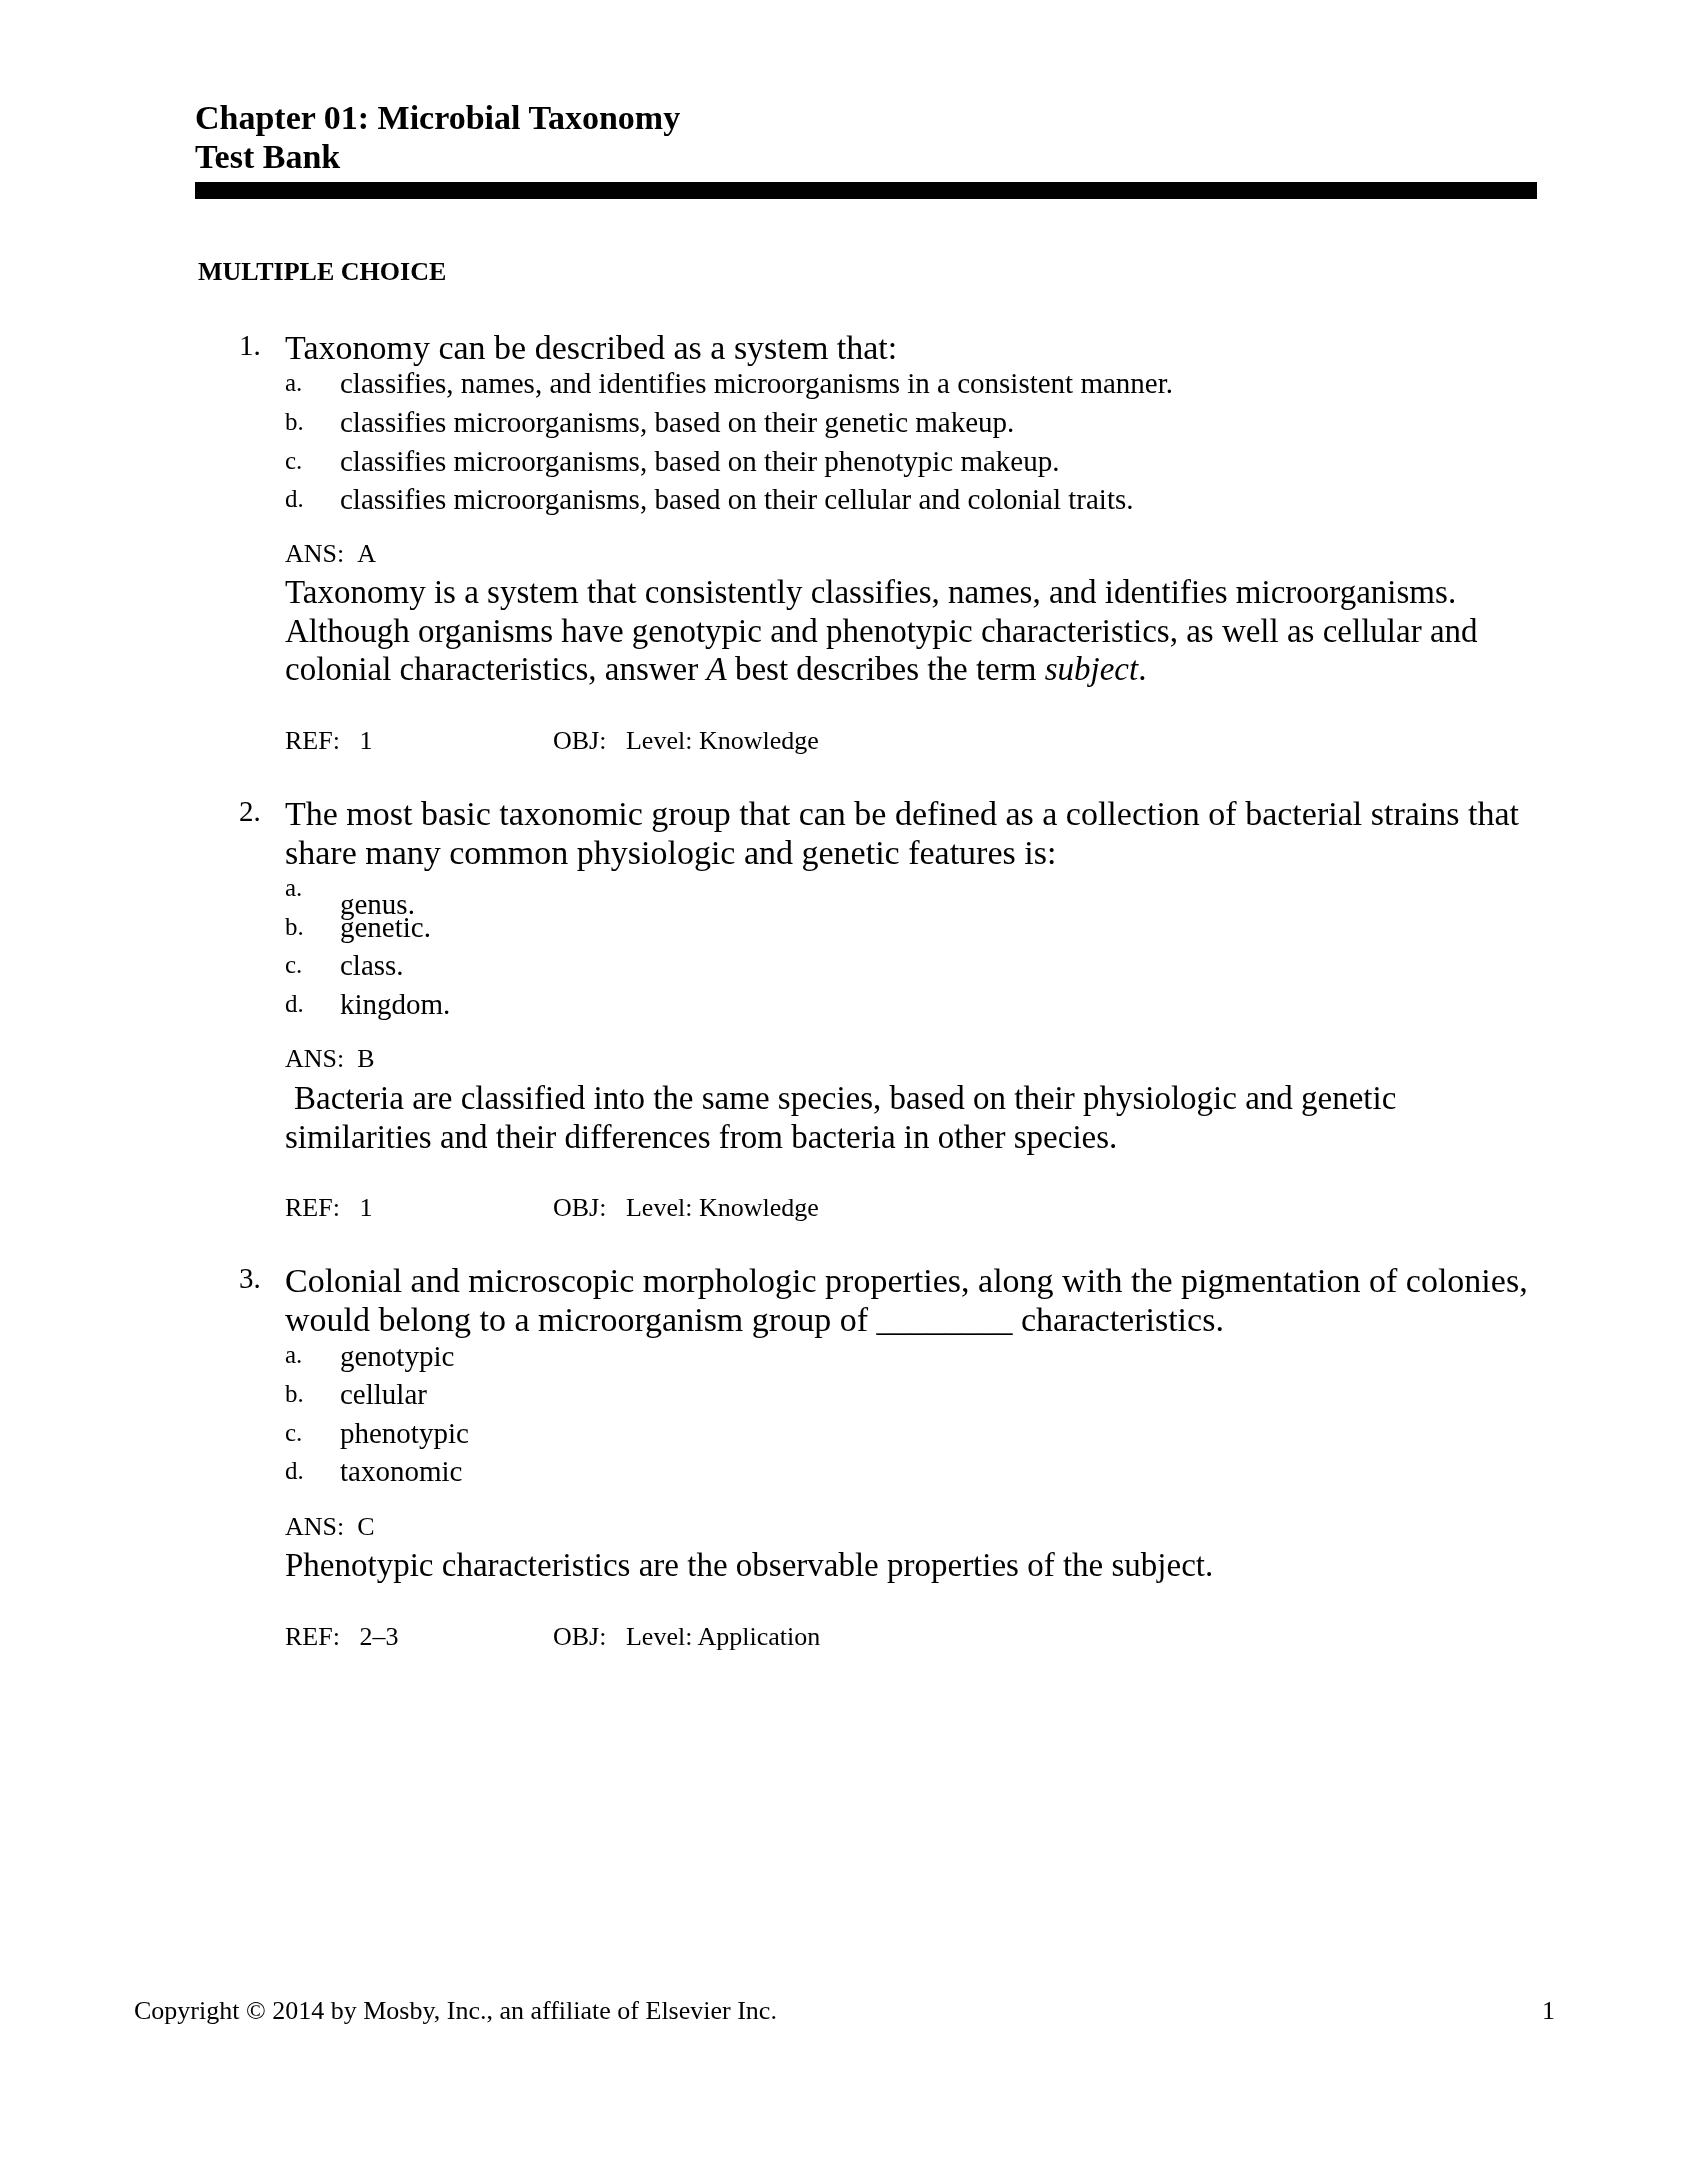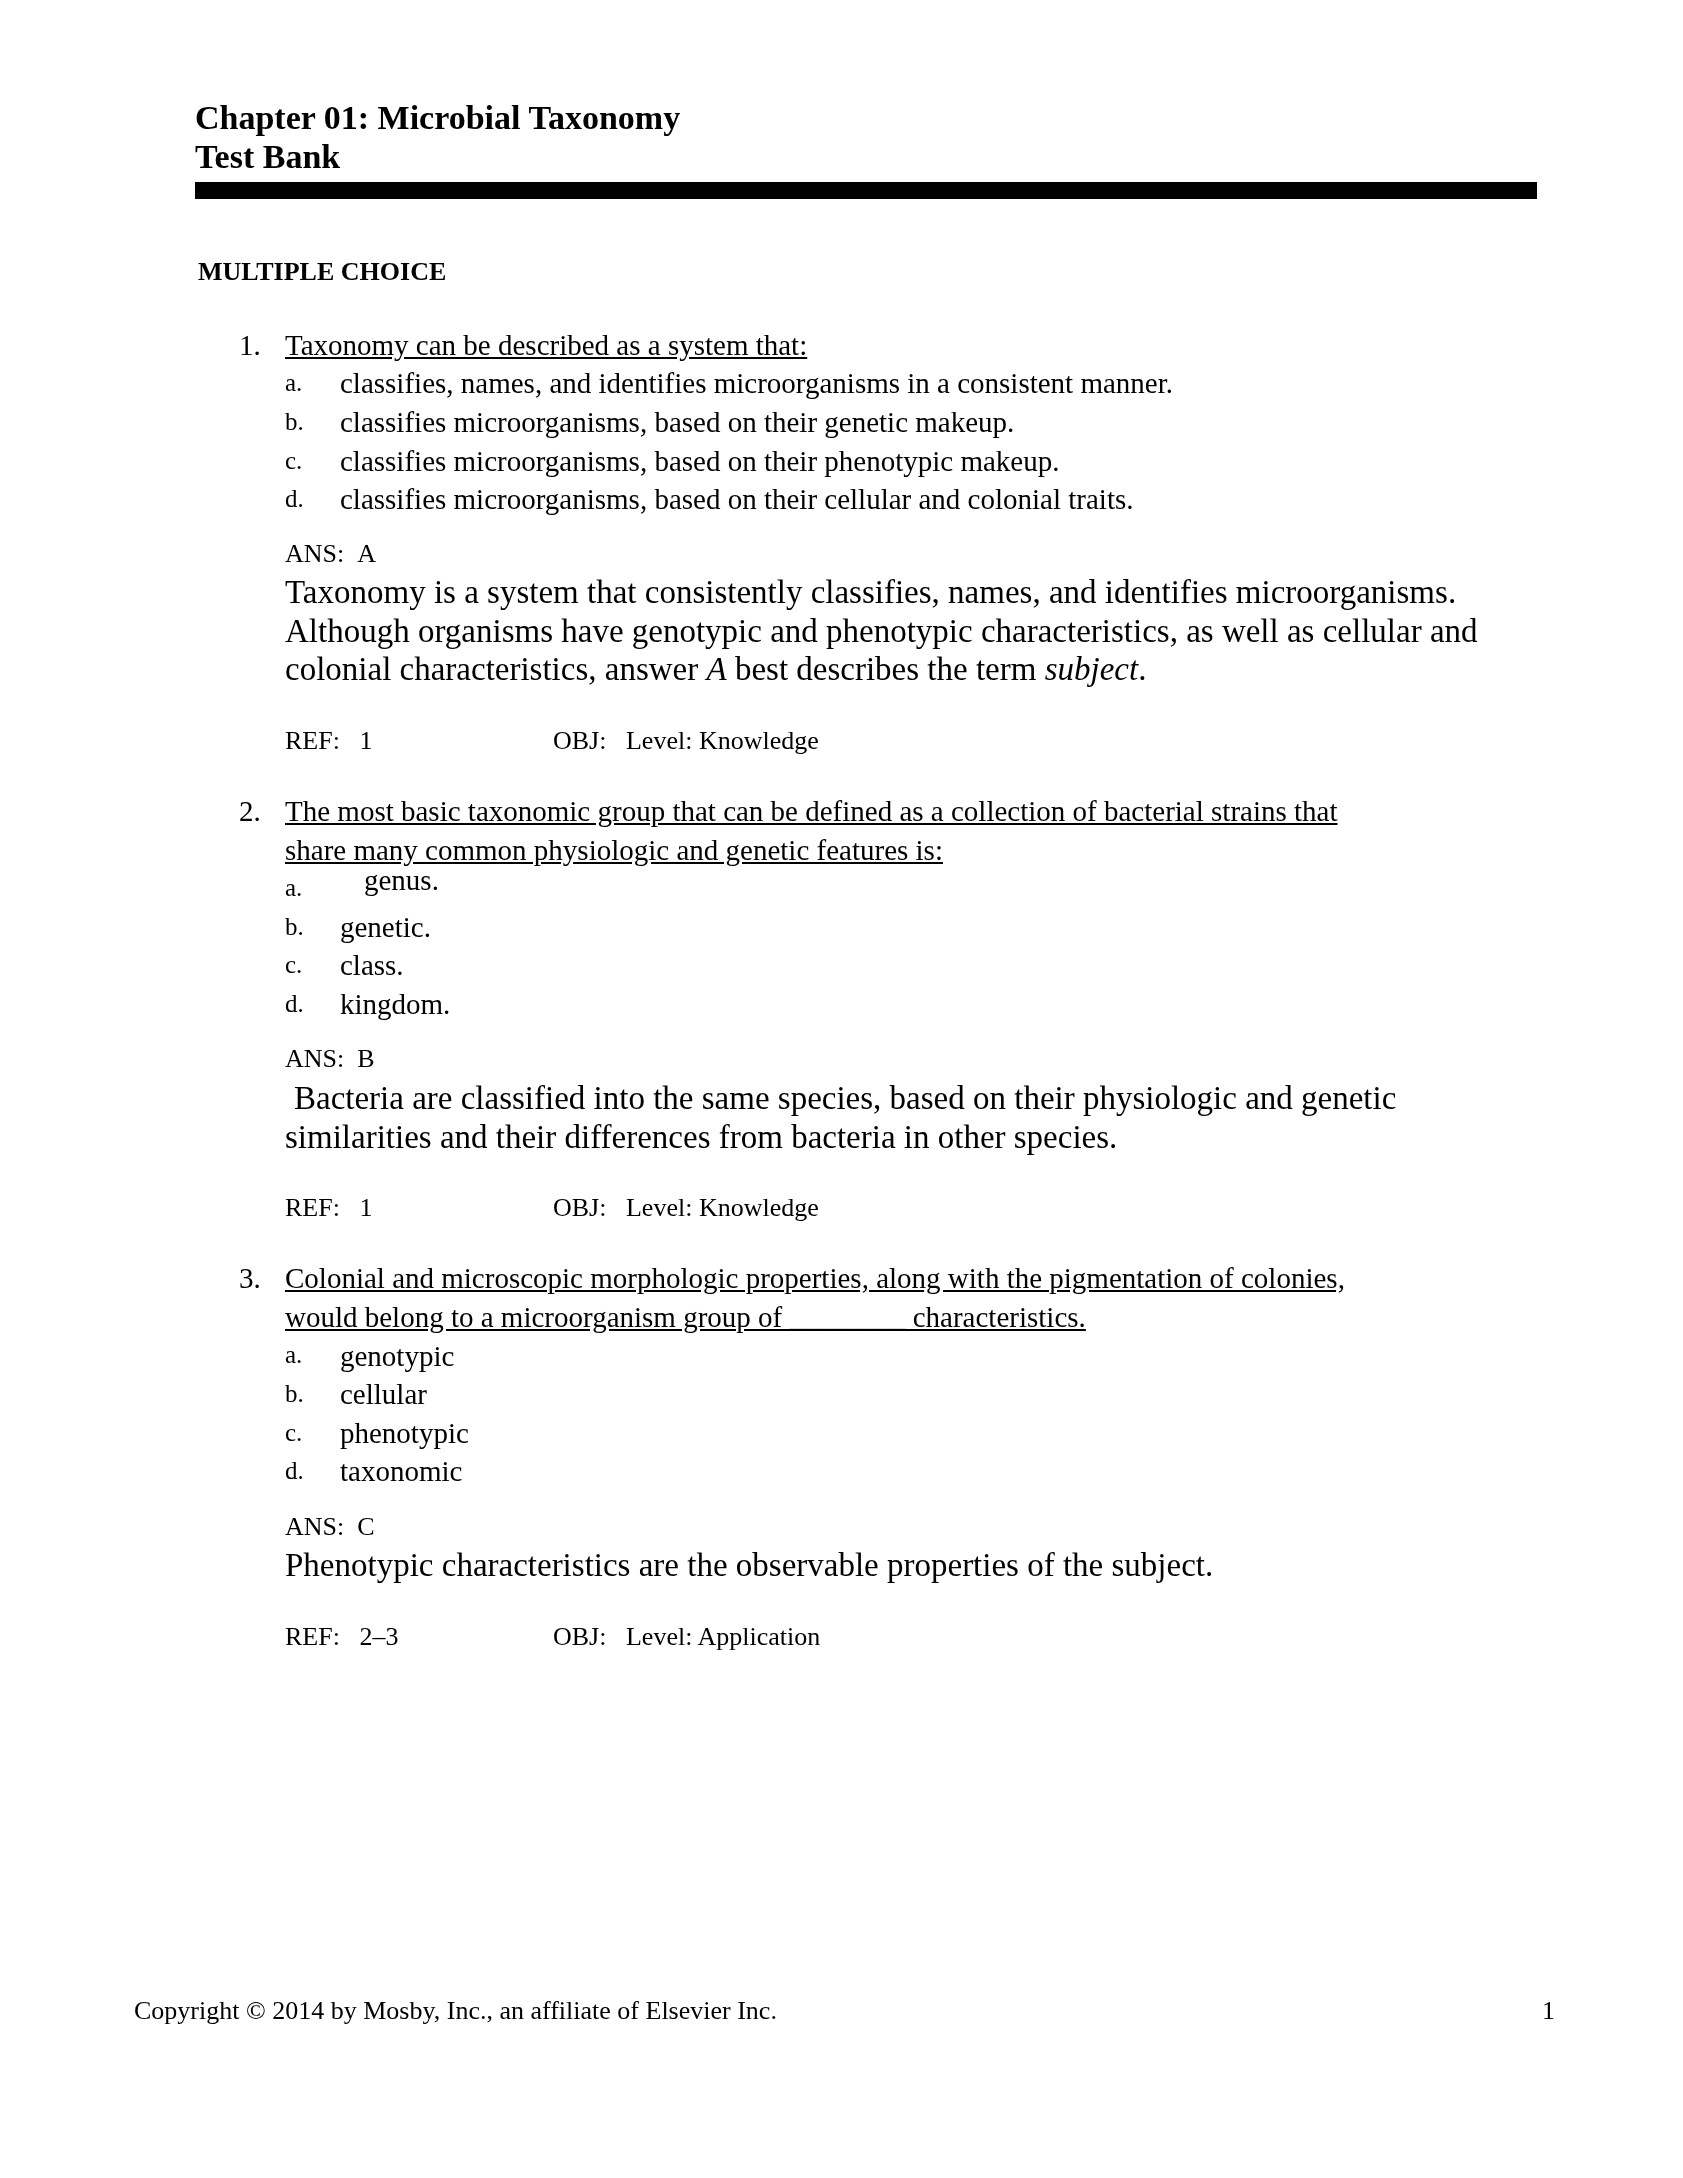--- a/index.html
+++ b/index.html
@@ -3,21 +3,21 @@
 <meta charset="utf-8">
 <style>
   html, body { margin:0; padding:0; background:#ffffff; }
   body { width:1683px; height:2178px; position:relative; overflow:hidden;
          font-family:"Liberation Serif","DejaVu Serif",serif; color:#000; }
   .abs { position:absolute; white-space:nowrap; }
   .title { font-weight:bold; font-size:34px; line-height:38px; left:195px; }
   .rule { position:absolute; left:195px; top:182px; width:1342px; height:17px; background:#000; }
   .section { font-weight:bold; font-size:26px; left:198px; top:257px; }
   .qnum { font-size:29px; }
-  .qtext { font-size:29px;text-decoration:underline; }
+  .qtext { font-size:34px; }
   .opt-letter { font-size:25px; }
   .opt-text { font-size:29px; }
   .small { font-size:26px; }
   .expl { font-size:33px; }
   .footer { font-size:26px; }
   i { font-style:italic; }
 </style>
 </head>
 <body>
 
@@ -56,21 +56,21 @@
     <span>OBJ:</span>&nbsp;&nbsp;&nbsp;<span>Level: Knowledge</span>
   </div>
 </div>
 
 <div>
   <div class="abs qnum" style="left:239px; top:795px;">2.</div>
   <div class="abs qtext" style="left:285px; top:795px;">The most basic taxonomic group that can be defined as a collection of bacterial strains that</div>
   <div class="abs qtext" style="left:285px; top:834px;">share many common physiologic and genetic features is:</div>
 
   <div class="abs opt-letter" style="left:285px; top:874px;">a.</div>
-  <div class="abs opt-text" style="left:340px; top:864px;margin-left:24px;">genus.</div>
+  <div class="abs opt-text" style="left:340px; top:888px;">genus.</div>
   <div class="abs opt-letter" style="left:285px; top:913px;">b.</div>
   <div class="abs opt-text" style="left:340px; top:911px;">genetic.</div>
   <div class="abs opt-letter" style="left:285px; top:951px;">c.</div>
   <div class="abs opt-text" style="left:340px; top:949px;">class.</div>
   <div class="abs opt-letter" style="left:285px; top:990px;">d.</div>
   <div class="abs opt-text" style="left:340px; top:988px;">kingdom.</div>
 
   <div class="abs small" style="left:285px; top:1044px;">
     <span>ANS:</span>&nbsp;&nbsp;<span>B</span>
   </div>

